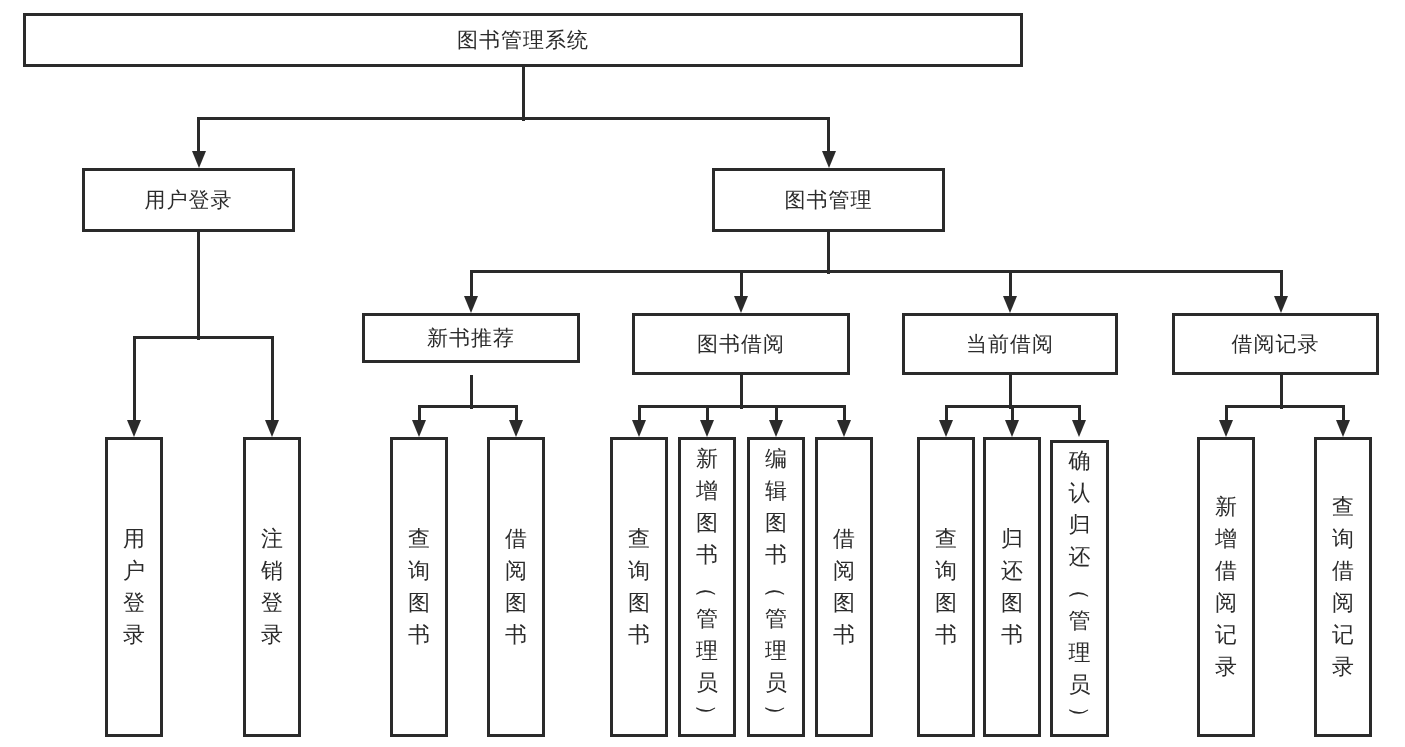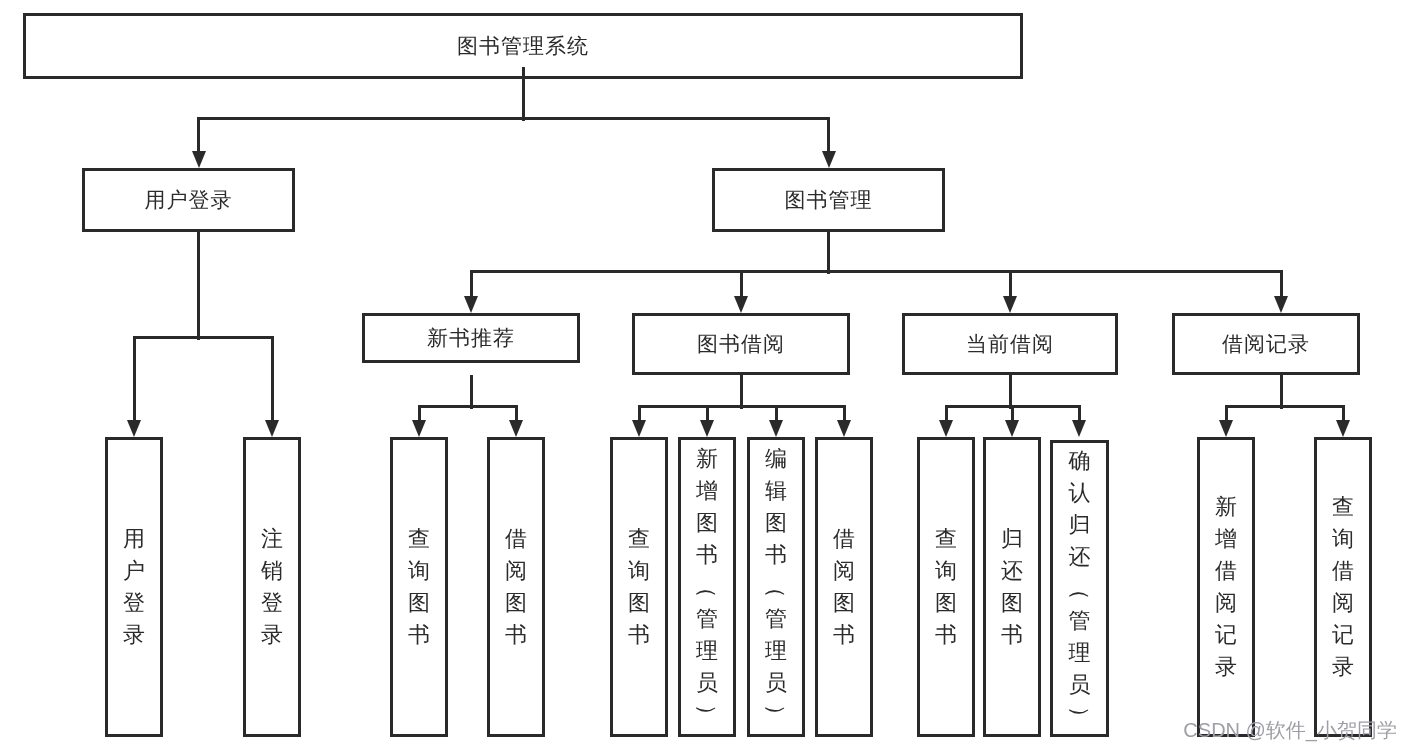--- a/index.html
+++ b/index.html
@@ -57,41 +57,41 @@
     color: rgba(158,158,166,0.95);
     z-index: 5;
     white-space: nowrap;
   }
 </style>
 </head>
 <body>
 
 <div class="canvas">
 
-  <div class="box h" style="left: 23px; top: 13px; width: 1000px; height: 66px; border-color: rgb(42, 42, 42); background: rgb(255, 255, 255); color: rgb(43, 43, 43);">
+  <div class="box h" style="left: 23px; top: 13px; width: 1000px; height: 54px; border-color: rgb(42, 42, 42); background: rgb(255, 255, 255); color: rgb(43, 43, 43);">
     <span>图书管理系统</span>
   </div>
 
   <div class="box h" style="left: 82px; top: 168px; width: 213px; height: 64px; border-color: rgb(42, 42, 42); background: rgb(255, 255, 255); color: rgb(43, 43, 43);">
     <span>用户登录</span>
   </div>
   <div class="box h" style="left: 712px; top: 168px; width: 233px; height: 64px; border-color: rgb(42, 42, 42); background: rgb(255, 255, 255); color: rgb(43, 43, 43);">
     <span>图书管理</span>
   </div>
 
   <div class="box h" style="left: 362px; top: 313px; width: 218px; height: 50px; border-color: rgb(42, 42, 42); background: rgb(255, 255, 255); color: rgb(43, 43, 43);">
     <span>新书推荐</span>
   </div>
   <div class="box h" style="left: 632px; top: 313px; width: 218px; height: 62px; border-color: rgb(42, 42, 42); background: rgb(255, 255, 255); color: rgb(43, 43, 43);">
     <span>图书借阅</span>
   </div>
   <div class="box h" style="left: 902px; top: 313px; width: 216px; height: 62px; border-color: rgb(42, 42, 42); background: rgb(255, 255, 255); color: rgb(43, 43, 43);">
     <span>当前借阅</span>
   </div>
-  <div class="box h" style="left: 1172px; top: 313px; width: 188px; height: 62px; border-color: rgb(42, 42, 42); background: rgb(255, 255, 255); color: rgb(43, 43, 43);">
+  <div class="box h" style="left: 1172px; top: 313px; width: 207px; height: 62px; border-color: rgb(42, 42, 42); background: rgb(255, 255, 255); color: rgb(43, 43, 43);">
     <span>借阅记录</span>
   </div>
 
   <div class="box leaf" style="left: 105px; top: 437px; width: 58px; height: 300px; border-color: rgb(42, 42, 42); background: rgb(255, 255, 255); color: rgb(43, 43, 43);">
     <div class="vtext">
         <span>用</span>
         <span>户</span>
         <span>登</span>
         <span>录</span>
       </div>
@@ -209,21 +209,20 @@
     <div class="vtext">
         <span>查</span>
         <span>询</span>
         <span>借</span>
         <span>阅</span>
         <span>记</span>
         <span>录</span>
       </div>
   </div>
 
-  <div class="watermark" style="color: rgb(158, 158, 166);">CSDN @软件_小贺同学</div>
 <div class="vline" style="left: 521.5px; top: 67px; width: 3px; height: 54px; background: rgb(42, 42, 42);"></div>
     <div class="vline" style="left: 197px; top: 118px; width: 3px; height: 37px; background: rgb(42, 42, 42);"></div>
     <div class="vline" style="left: 827px; top: 118px; width: 3px; height: 37px; background: rgb(42, 42, 42);"></div>
     <div class="vline" style="left: 197px; top: 232px; width: 3px; height: 108px; background: rgb(42, 42, 42);"></div>
     <div class="vline" style="left: 132.5px; top: 337px; width: 3px; height: 88px; background: rgb(42, 42, 42);"></div>
     <div class="vline" style="left: 270.5px; top: 337px; width: 3px; height: 88px; background: rgb(42, 42, 42);"></div>
     <div class="vline" style="left: 827px; top: 232px; width: 3px; height: 42px; background: rgb(42, 42, 42);"></div>
     <div class="vline" style="left: 469.5px; top: 271px; width: 3px; height: 30px; background: rgb(42, 42, 42);"></div>
     <div class="vline" style="left: 739.5px; top: 271px; width: 3px; height: 30px; background: rgb(42, 42, 42);"></div>
     <div class="vline" style="left: 1008.5px; top: 271px; width: 3px; height: 30px; background: rgb(42, 42, 42);"></div>

